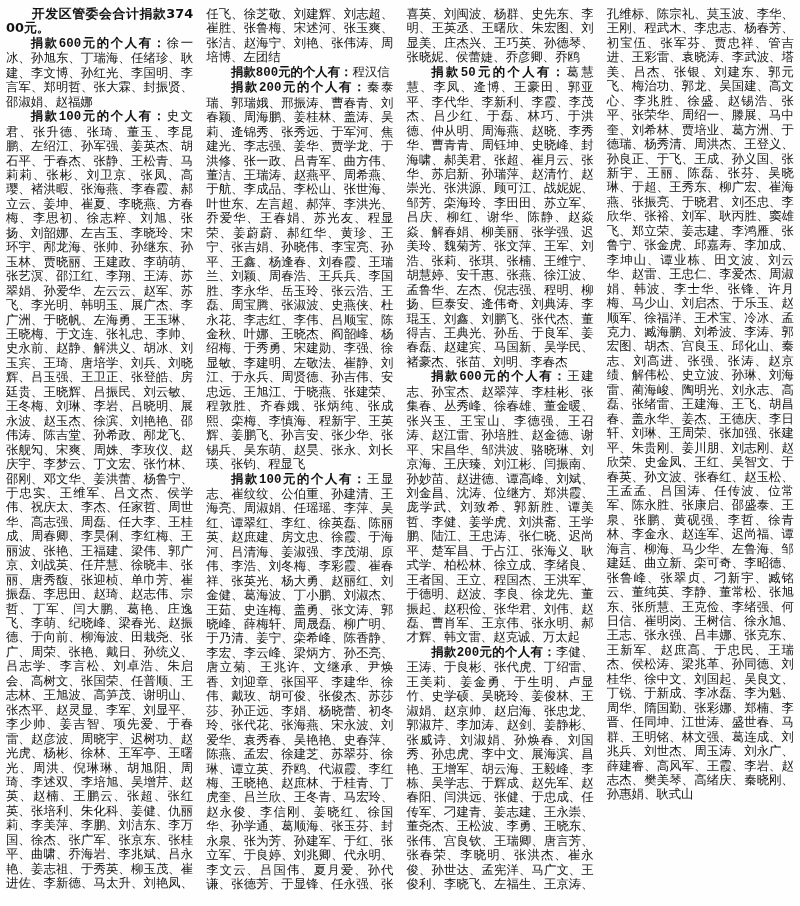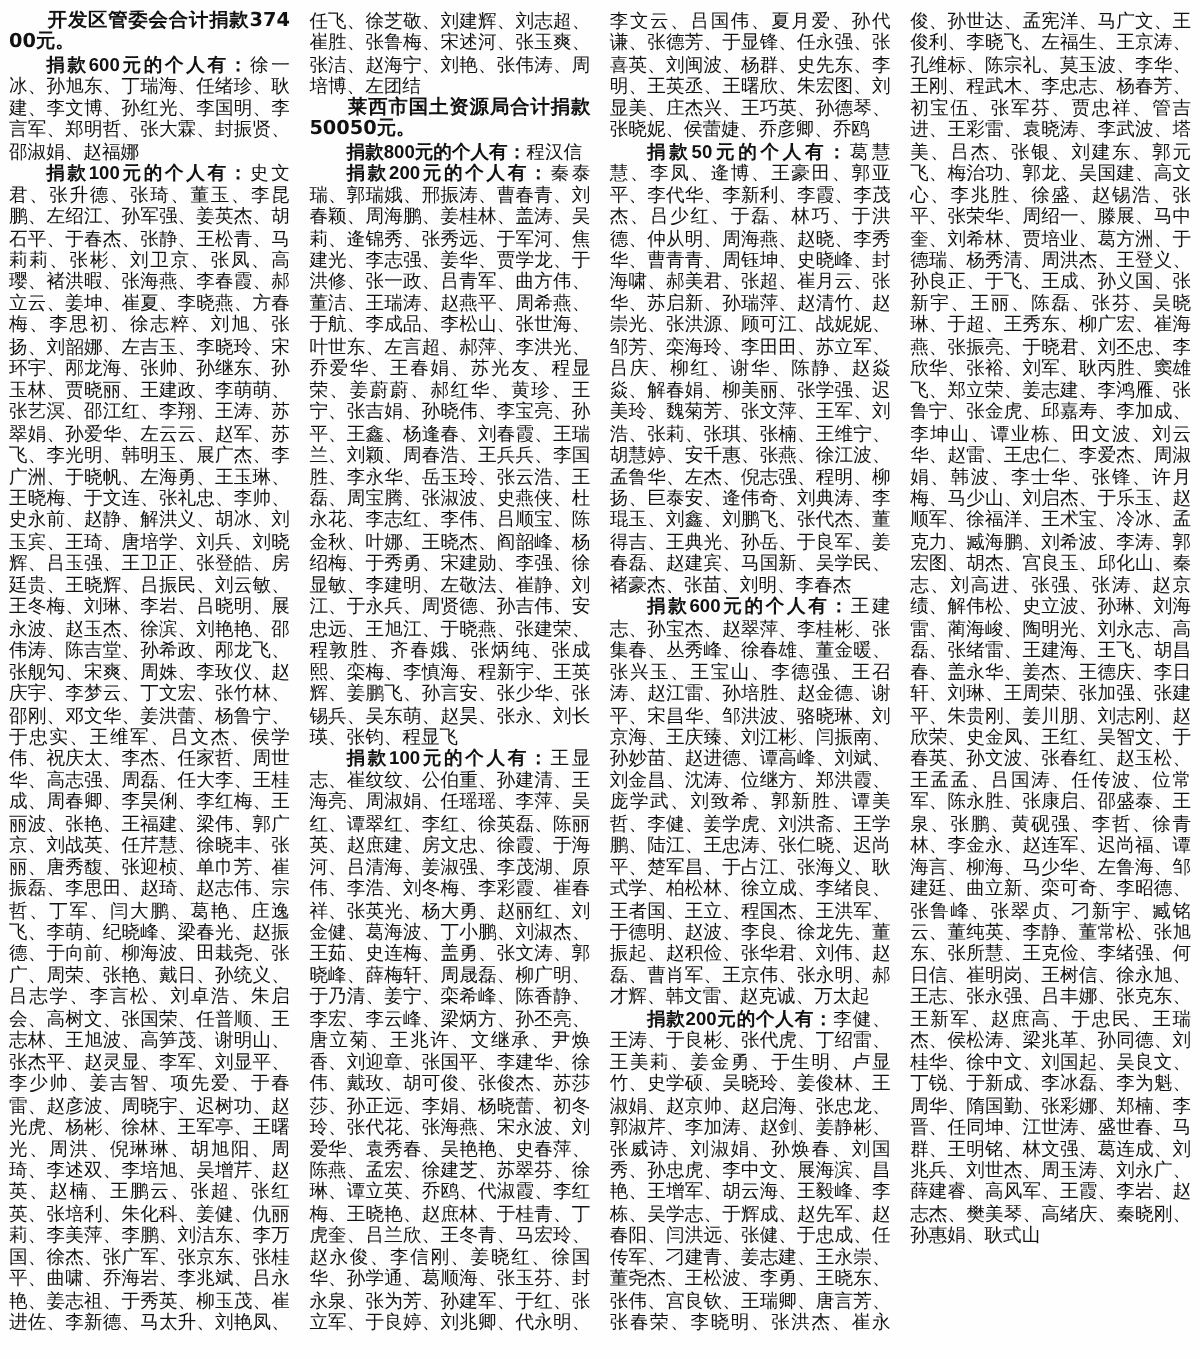--- a/index.html
+++ b/index.html
@@ -14,33 +14,32 @@
     font-size:12.4px;line-height:14.45px;color:#121212;
     text-align:justify;word-break:break-all;overflow:hidden;
   }
   p{margin:0;padding:0;}
   .sec-title{
     font-family:"DejaVu Sans","Liberation Sans",sans-serif;
     font-weight:bold;font-size:12.9px;text-indent:2em;
   }
   .group{text-indent:2em;}
   .amt{
-    font-family:Liberation Sans, sans-serif;
+    font-family:Liberation Mono, monospace;
     font-weight:bold;font-style:normal;
   }
 </style>
 </head>
 <body>
 
 <div class="page">
   <div class="columns" id="doc">
       <p class="sec-title">开发区管委会合计捐款37400元。</p>
       <p class="group"><b class="amt">捐款600元的个人有：</b><span>徐一冰、孙旭东、丁瑞海、任绪珍、耿建、李文博、孙红光、李国明、李言军、郑明哲、张大霖、封振贤、邵淑娟、赵福娜</span></p>
       <p class="group"><b class="amt">捐款100元的个人有：</b><span>史文君、张升德、张琦、董玉、李昆鹏、左绍江、孙军强、姜英杰、胡石平、于春杰、张静、王松青、马莉莉、张彬、刘卫京、张凤、高璎、褚洪暇、张海燕、李春霞、郝立云、姜坤、崔夏、李晓燕、方春梅、李思初、徐志粹、刘旭、张扬、刘韶娜、左吉玉、李晓玲、宋环宇、邴龙海、张帅、孙继东、孙玉林、贾晓丽、王建政、李萌萌、张艺溟、邵江红、李翔、王涛、苏翠娟、孙爱华、左云云、赵军、苏飞、李光明、韩明玉、展广杰、李广洲、于晓帆、左海勇、王玉琳、王晓梅、于文连、张礼忠、李帅、史永前、赵静、解洪义、胡冰、刘玉宾、王琦、唐培学、刘兵、刘晓辉、吕玉强、王卫正、张登皓、房廷贵、王晓辉、吕振民、刘云敏、王冬梅、刘琳、李岩、吕晓明、展永波、赵玉杰、徐滨、刘艳艳、邵伟涛、陈吉堂、孙希政、邴龙飞、张舰勼、宋爽、周姝、李玫仪、赵庆宇、李梦云、丁文宏、张竹林、邵刚、邓文华、姜洪蕾、杨鲁宁、于忠实、王维军、吕文杰、侯学伟、祝庆太、李杰、任家哲、周世华、高志强、周磊、任大李、王桂成、周春卿、李昊俐、李红梅、王丽波、张艳、王福建、梁伟、郭广京、刘战英、任芹慧、徐晓丰、张丽、唐秀馥、张迎桢、单巾芳、崔振磊、李思田、赵琦、赵志伟、宗哲、丁军、闫大鹏、葛艳、庄逸飞、李萌、纪晓峰、梁春光、赵振德、于向前、柳海波、田栽尧、张广、周荣、张艳、戴日、孙统义、吕志学、李言松、刘卓浩、朱启会、高树文、张国荣、任普顺、王志林、王旭波、高笋茂、谢明山、张杰平、赵灵显、李军、刘显平、李少帅、姜吉智、项先爱、于春雷、赵彦波、周晓宇、迟树功、赵光虎、杨彬、徐林、王军亭、王曙光、周洪、倪琳琳、胡旭阳、周琦、李述双、李培旭、吴增芹、赵英、赵楠、王鹏云、张超、张红英、张培利、朱化科、姜健、仇丽莉、李美萍、李鹏、刘洁东、李万国、徐杰、张广军、张京东、张桂平、曲啸、乔海岩、李兆斌、吕永艳、姜志祖、于秀英、柳玉茂、崔进佐、李新德、马太升、刘艳凤、任飞、徐芝敬、刘建辉、刘志超、崔胜、张鲁梅、宋述河、张玉爽、张洁、赵海宁、刘艳、张伟涛、周培博、左团结</span></p>
-      <p class="sec-title">莱西市国土资源局合计捐款50050元。</p>
       <p class="group"><b class="amt">捐款800元的个人有：</b><span>程汉信</span></p>
       <p class="group"><b class="amt">捐款200元的个人有：</b><span>秦泰瑞、郭瑞娥、邢振涛、曹春青、刘春颖、周海鹏、姜桂林、盖涛、吴莉、逄锦秀、张秀远、于军河、焦建光、李志强、姜华、贾学龙、于洪修、张一政、吕青军、曲方伟、董洁、王瑞涛、赵燕平、周希燕、于航、李成品、李松山、张世海、叶世东、左言超、郝萍、李洪光、乔爱华、王春娟、苏光友、程显荣、姜蔚蔚、郝红华、黄珍、王宁、张吉娟、孙晓伟、李宝亮、孙平、王鑫、杨逢春、刘春霞、王瑞兰、刘颖、周春浩、王兵兵、李国胜、李永华、岳玉玲、张云浩、王磊、周宝腾、张淑波、史燕侠、杜永花、李志红、李伟、吕顺宝、陈金秋、叶娜、王晓杰、阎韶峰、杨绍梅、于秀勇、宋建勋、李强、徐显敏、李建明、左敬法、崔静、刘江、于永兵、周贤德、孙吉伟、安忠远、王旭江、于晓燕、张建荣、程敦胜、齐春娥、张炳纯、张成熙、栾梅、李慎海、程新宇、王英辉、姜鹏飞、孙言安、张少华、张锡兵、吴东萌、赵昊、张永、刘长瑛、张钧、程显飞</span></p>
       <p class="group"><b class="amt">捐款100元的个人有：</b><span>王显志、崔纹纹、公伯重、孙建清、王海亮、周淑娟、任瑶瑶、李萍、吴红、谭翠红、李红、徐英磊、陈丽英、赵庶建、房文忠、徐霞、于海河、吕清海、姜淑强、李茂湖、原伟、李浩、刘冬梅、李彩霞、崔春祥、张英光、杨大勇、赵丽红、刘金健、葛海波、丁小鹏、刘淑杰、王茹、史连梅、盖勇、张文涛、郭晓峰、薛梅轩、周晟磊、柳广明、于乃清、姜宁、栾希峰、陈香静、李宏、李云峰、梁炳方、孙丕亮、唐立菊、王兆许、文继承、尹焕香、刘迎章、张国平、李建华、徐伟、戴玫、胡可俊、张俊杰、苏莎莎、孙正远、李娟、杨晓蕾、初冬玲、张代花、张海燕、宋永波、刘爱华、袁秀春、吴艳艳、史春萍、陈燕、孟宏、徐建芝、苏翠芬、徐琳、谭立英、乔鸥、代淑霞、李红梅、王晓艳、赵庶林、于桂青、丁虎奎、吕兰欣、王冬青、马宏玲、赵永俊、李信刚、姜晓红、徐国华、孙学通、葛顺海、张玉芬、封永泉、张为芳、孙建军、于红、张立军、于良婷、刘兆卿、代永明、李文云、吕国伟、夏月爱、孙代谦、张德芳、于显锋、任永强、张喜英、刘闽波、杨群、史先东、李明、王英丞、王曙欣、朱宏图、刘显美、庄杰兴、王巧英、孙德琴、张晓妮、侯蕾婕、乔彦卿、乔鸥</span></p>
       <p class="group"><b class="amt">捐款50元的个人有：</b><span>葛慧慧、李凤、逄博、王豪田、郭亚平、李代华、李新利、李霞、李茂杰、吕少红、于磊、林巧、于洪德、仲从明、周海燕、赵晓、李秀华、曹青青、周钰坤、史晓峰、封海啸、郝美君、张超、崔月云、张华、苏启新、孙瑞萍、赵清竹、赵崇光、张洪源、顾可江、战妮妮、邹芳、栾海玲、李田田、苏立军、吕庆、柳红、谢华、陈静、赵焱焱、解春娟、柳美丽、张学强、迟美玲、魏菊芳、张文萍、王军、刘浩、张莉、张琪、张楠、王维宁、胡慧婷、安千惠、张燕、徐江波、孟鲁华、左杰、倪志强、程明、柳扬、巨泰安、逄伟奇、刘典涛、李琨玉、刘鑫、刘鹏飞、张代杰、董得吉、王典光、孙岳、于良军、姜春磊、赵建宾、马国新、吴学民、褚豪杰、张苗、刘明、李春杰</span></p>
       <p class="group"><b class="amt">捐款600元的个人有：</b><span>王建志、孙宝杰、赵翠萍、李桂彬、张集春、丛秀峰、徐春雄、董金暖、张兴玉、王宝山、李德强、王召涛、赵江雷、孙培胜、赵金德、谢平、宋昌华、邹洪波、骆晓琳、刘京海、王庆臻、刘江彬、闫振南、孙妙苗、赵进德、谭高峰、刘斌、刘金昌、沈涛、位继方、郑洪霞、庞学武、刘致希、郭新胜、谭美哲、李健、姜学虎、刘洪斋、王学鹏、陆江、王忠涛、张仁晓、迟尚平、楚军昌、于占江、张海义、耿式学、柏松林、徐立成、李绪良、王者国、王立、程国杰、王洪军、于德明、赵波、李良、徐龙先、董振起、赵积俭、张华君、刘伟、赵磊、曹肖军、王京伟、张永明、郝才辉、韩文雷、赵克诚、万太起</span></p>
       <p class="group"><b class="amt">捐款200元的个人有：</b><span>李健、王涛、于良彬、张代虎、丁绍雷、王美莉、姜金勇、于生明、卢显竹、史学硕、吴晓玲、姜俊林、王淑娟、赵京帅、赵启海、张忠龙、郭淑芹、李加涛、赵剑、姜静彬、张威诗、刘淑娟、孙焕春、刘国秀、孙忠虎、李中文、展海滨、昌艳、王增军、胡云海、王毅峰、李栋、吴学志、于辉成、赵先军、赵春阳、闫洪远、张健、于忠成、任传军、刁建青、姜志建、王永崇、董尧杰、王松波、李勇、王晓东、张伟、宫良钦、王瑞卿、唐言芳、张春荣、李晓明、张洪杰、崔永俊、孙世达、孟宪洋、马广文、王俊利、李晓飞、左福生、王京涛、孔维标、陈宗礼、莫玉波、李华、王刚、程武木、李忠志、杨春芳、初宝伍、张军芬、贾忠祥、管吉进、王彩雷、袁晓涛、李武波、塔美、吕杰、张银、刘建东、郭元飞、梅治功、郭龙、吴国建、高文心、李兆胜、徐盛、赵锡浩、张平、张荣华、周绍一、滕展、马中奎、刘希林、贾培业、葛方洲、于德瑞、杨秀清、周洪杰、王登义、孙良正、于飞、王成、孙义国、张新宇、王丽、陈磊、张芬、吴晓琳、于超、王秀东、柳广宏、崔海燕、张振亮、于晓君、刘丕忠、李欣华、张裕、刘军、耿丙胜、窦雄飞、郑立荣、姜志建、李鸿雁、张鲁宁、张金虎、邱嘉寿、李加成、李坤山、谭业栋、田文波、刘云华、赵雷、王忠仁、李爱杰、周淑娟、韩波、李士华、张锋、许月梅、马少山、刘启杰、于乐玉、赵顺军、徐福洋、王术宝、冷冰、孟克力、臧海鹏、刘希波、李涛、郭宏图、胡杰、宫良玉、邱化山、秦志、刘高进、张强、张涛、赵京绩、解伟松、史立波、孙琳、刘海雷、蔺海峻、陶明光、刘永志、高磊、张绪雷、王建海、王飞、胡昌春、盖永华、姜杰、王德庆、李日轩、刘琳、王周荣、张加强、张建平、朱贵刚、姜川朋、刘志刚、赵欣荣、史金凤、王红、吴智文、于春英、孙文波、张春红、赵玉松、王孟孟、吕国涛、任传波、位常军、陈永胜、张康启、邵盛泰、王泉、张鹏、黄砚强、李哲、徐青林、李金永、赵连军、迟尚福、谭海言、柳海、马少华、左鲁海、邹建廷、曲立新、栾可奇、李昭德、张鲁峰、张翠贞、刁新宇、臧铭云、董纯英、李静、董常松、张旭东、张所慧、王克俭、李绪强、何日信、崔明岗、王树信、徐永旭、王志、张永强、吕丰娜、张克东、王新军、赵庶高、于忠民、王瑞杰、侯松涛、梁兆革、孙同德、刘桂华、徐中文、刘国起、吴良文、丁锐、于新成、李冰磊、李为魁、周华、隋国勤、张彩娜、郑楠、李晋、任同坤、江世涛、盛世春、马群、王明铭、林文强、葛连成、刘兆兵、刘世杰、周玉涛、刘永广、薛建睿、高风军、王霞、李岩、赵志杰、樊美琴、高绪庆、秦晓刚、孙惠娟、耿式山</span></p>
     </div>
 </div>
 
 </body></html>

